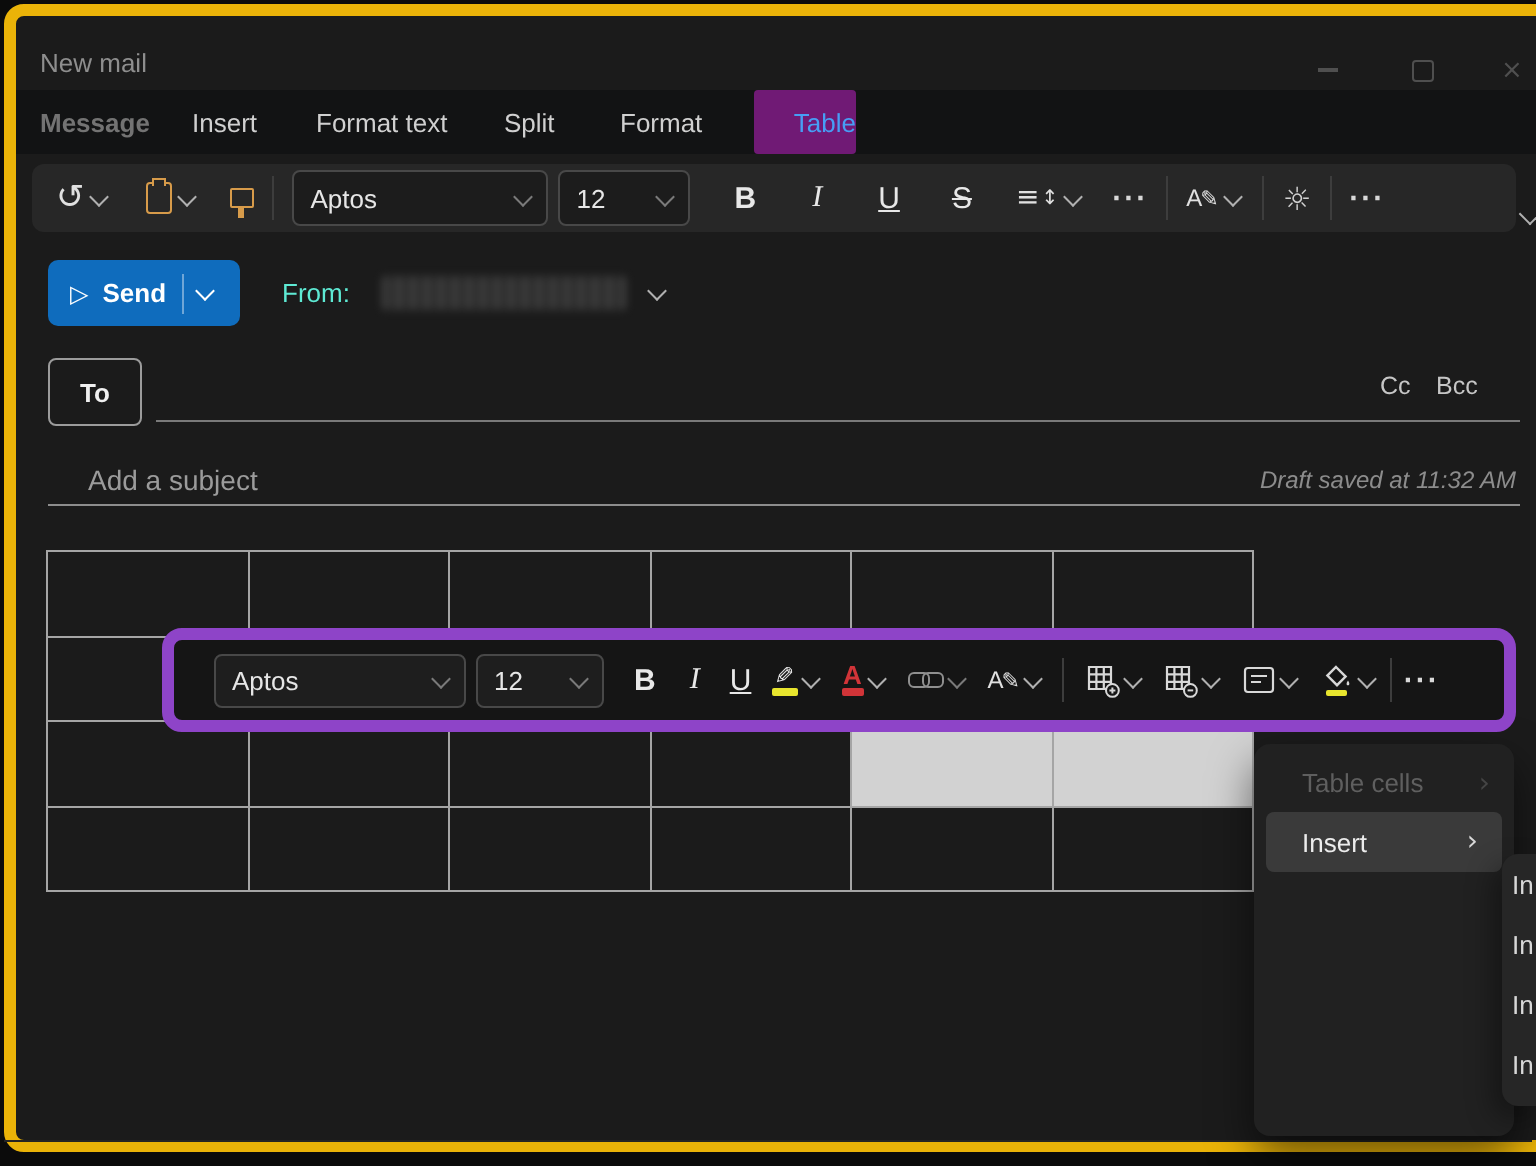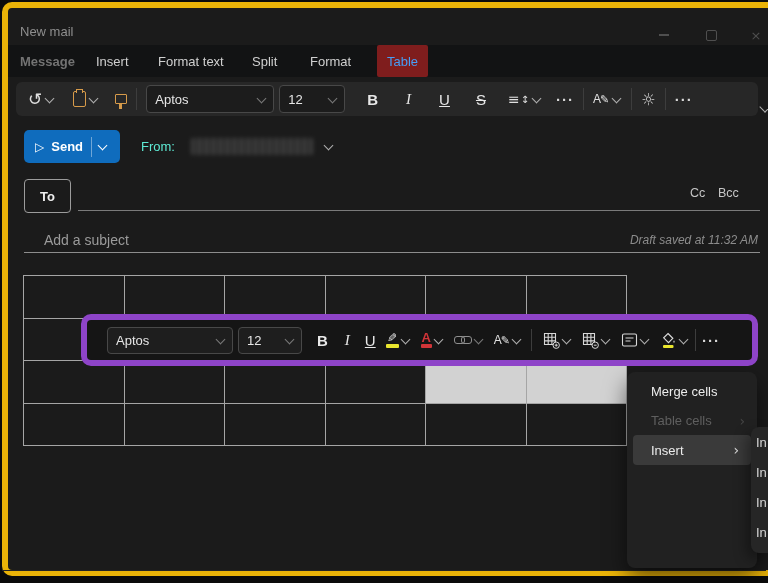--- a/index.html
+++ b/index.html
@@ -14,21 +14,21 @@
   .title{left:12px;top:16px;font-size:13px;color:#8e8e8e;}
   .winctl{top:18px;width:20px;height:18px;display:flex;align-items:center;justify-content:center;color:#4f4f4f;}
   .minline{width:10px;height:2px;background:#4f4f4f;}
   .maxbox{width:9px;height:9px;border:1.5px solid #4f4f4f;border-radius:2px;}
   .closex{font-size:13px;color:#4f4f4f;}
   
   .tabrow{left:0;top:37px;width:764px;height:32px;background:#121314;}
   .tab{position:absolute;top:0;height:32px;display:flex;align-items:center;font-size:13px;color:#d0d0d0;}
   .tab.sel{font-weight:bold;color:#737373;}
   .tab-underline{position:absolute;left:12px;top:64px;width:48px;height:3px;border-radius:2px;background:#479ef5;}
-  .tab.ctx{background:#7f1d1d;color:#479ef5;justify-content:center;border-radius:2px;}
+  .tab.ctx{background:#701a75;color:#479ef5;justify-content:flex-end;border-radius:2px;}
   
   .ribbon{left:8px;top:74px;width:742px;height:34px;background:#272727;border-radius:6px;
           display:flex;align-items:center;}
   .chev{display:inline-block;width:6px;height:6px;border-right:1.5px solid #b0b0b0;border-bottom:1.5px solid #b0b0b0;
         transform:rotate(45deg);margin:0 2px 2px 4px;flex:none;}
   .chev.dim{border-color:#7a7a7a;}
   .vdiv{width:1px;height:22px;background:#3d3d3d;margin:0 9px;flex:none;}
   .icon-undo{font-size:17px;color:#e0e0e0;margin-left:12px;}
   .clip{width:11px;height:14px;border:1.5px solid #d79b4a;border-radius:2px;position:relative;margin-left:18px;}
   .clip:before{content:"";position:absolute;top:-3px;left:2px;width:5px;height:3px;border:1.5px solid #d79b4a;
@@ -286,23 +286,20 @@
         <path d="M8 1.5l4.8 4.8-4.3 4.3L3.7 5.8z" fill="none" stroke="#d8d8d8" stroke-width="1.2"></path>
         <path d="M14 8.2c.9 1.2.9 2.4 0 2.4s-.9-1.2 0-2.4z" fill="#d8d8d8"></path>
         <rect x="3" y="13" width="10.5" height="3" rx="1" fill="#e8e52e"></rect>
       </svg>
       <span class="chev mchev"></span>
     <span class="vdiv" style="margin:0 6px"></span>
     <span class="dots">···</span>
   </div>
 
   <div class="abs ctxmenu">
-    <div class="mi">
-        <span>Merge cells</span>
-      </div>
     <div class="mi off">
         <span>Table cells</span>
         <span class="arr g">›</span>
       </div>
     <div class="mi hov">
         <span>Insert</span>
         <span class="arr g">›</span>
       </div>
   </div>
 

